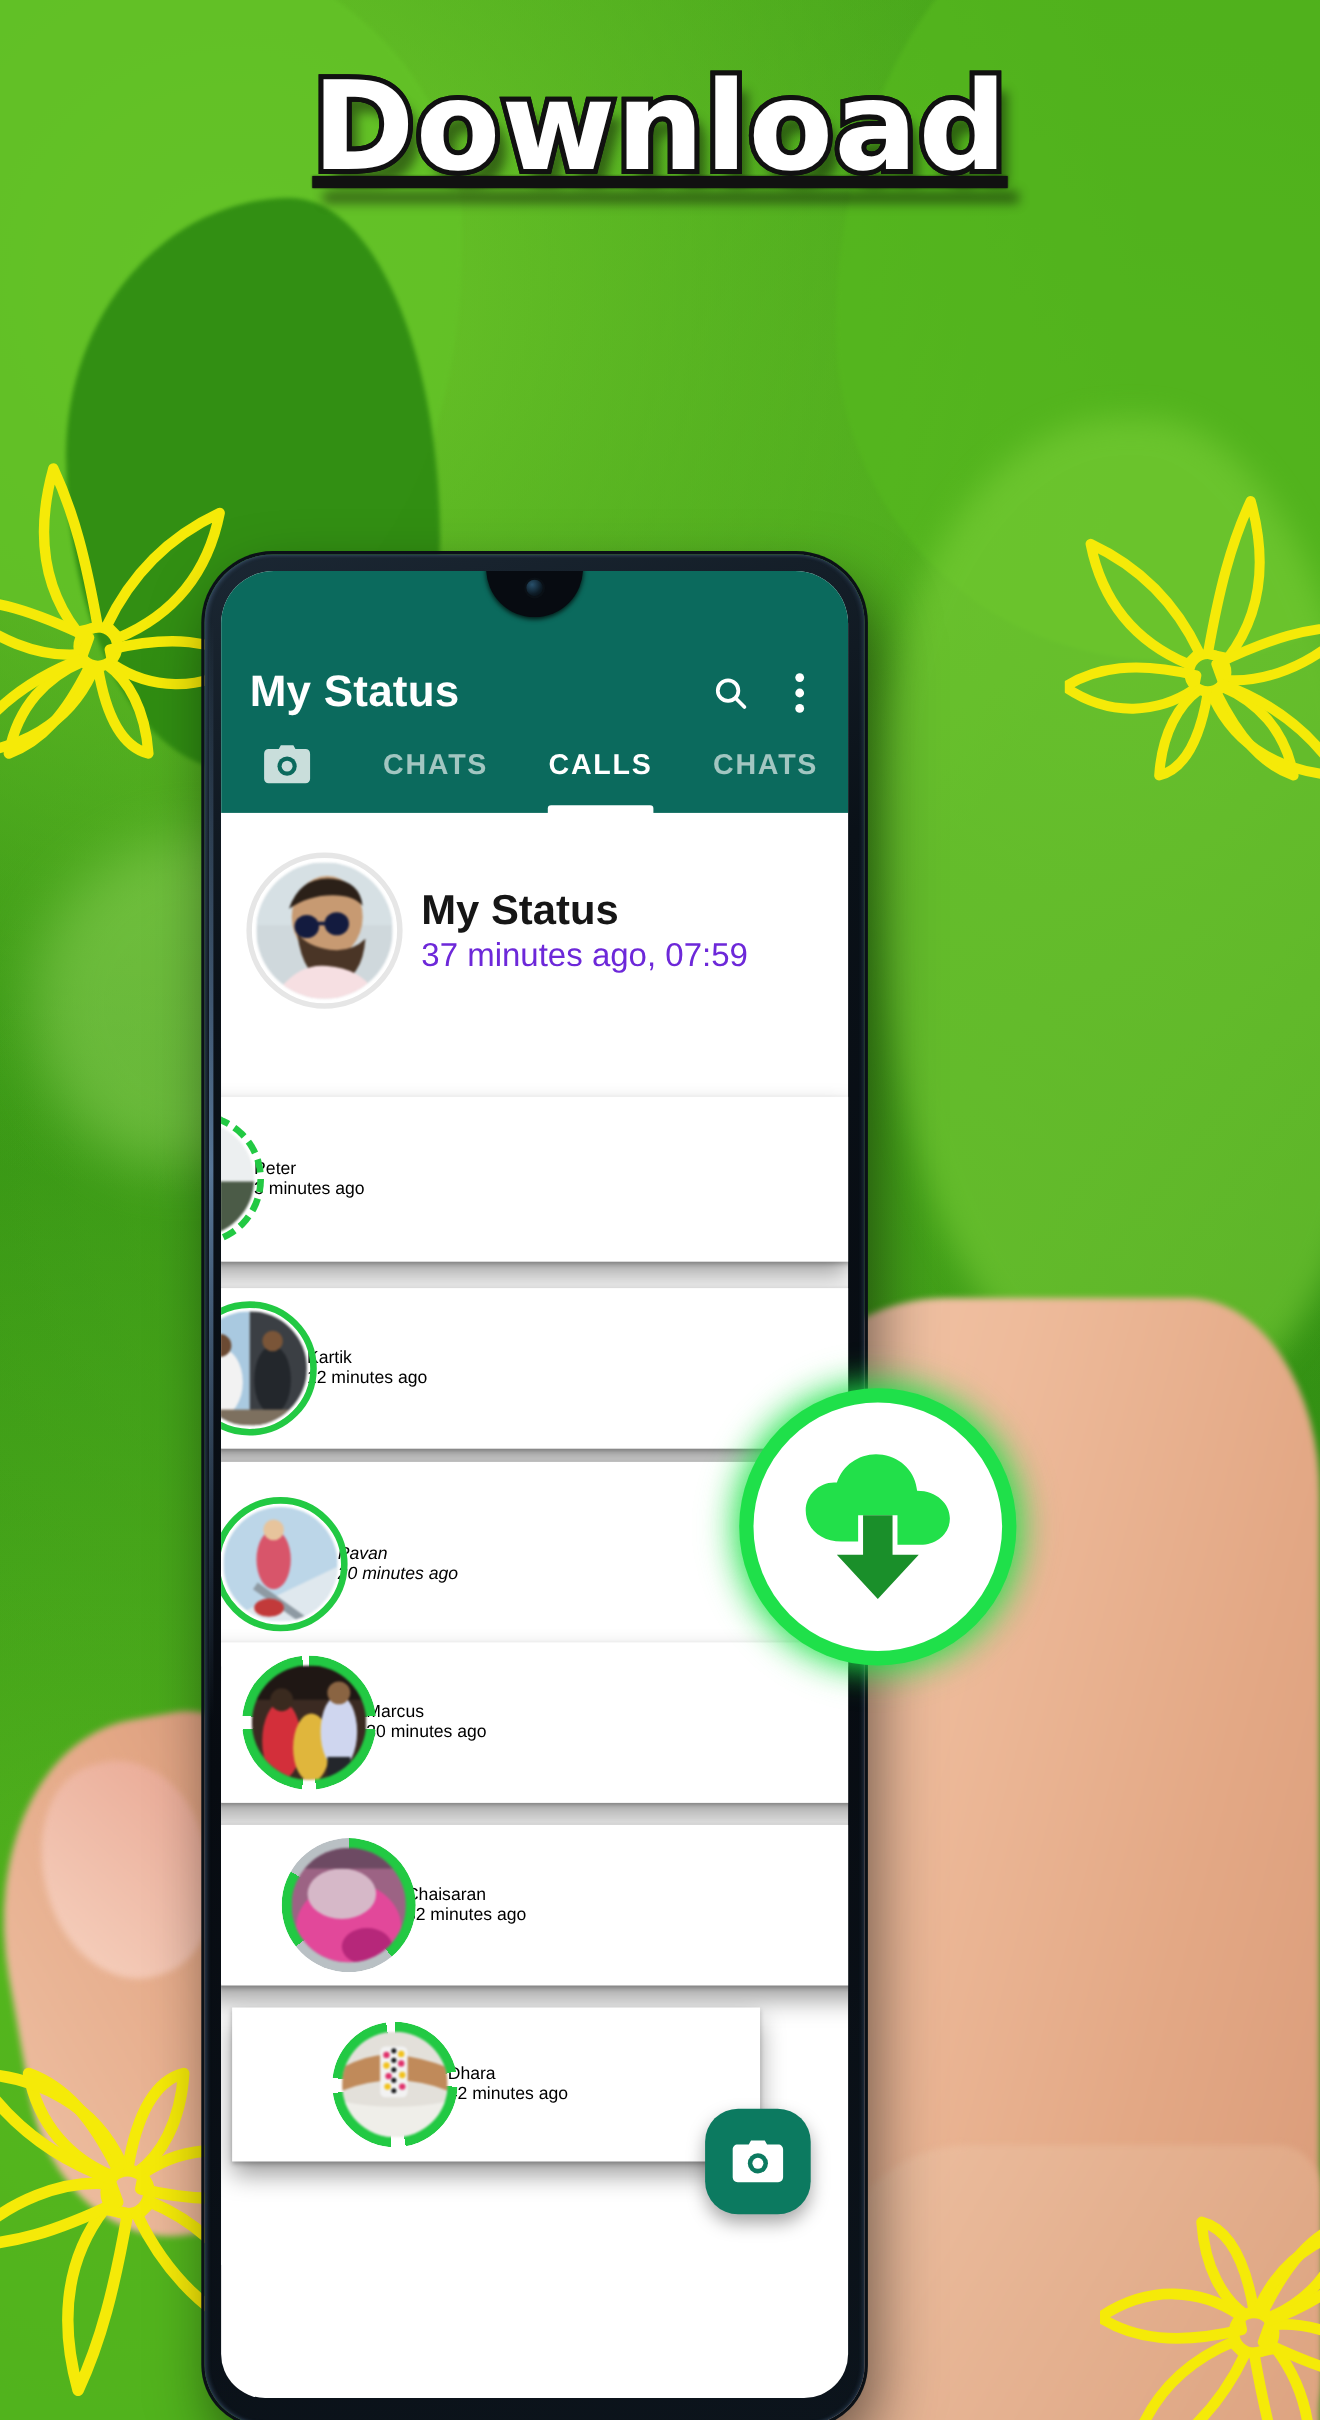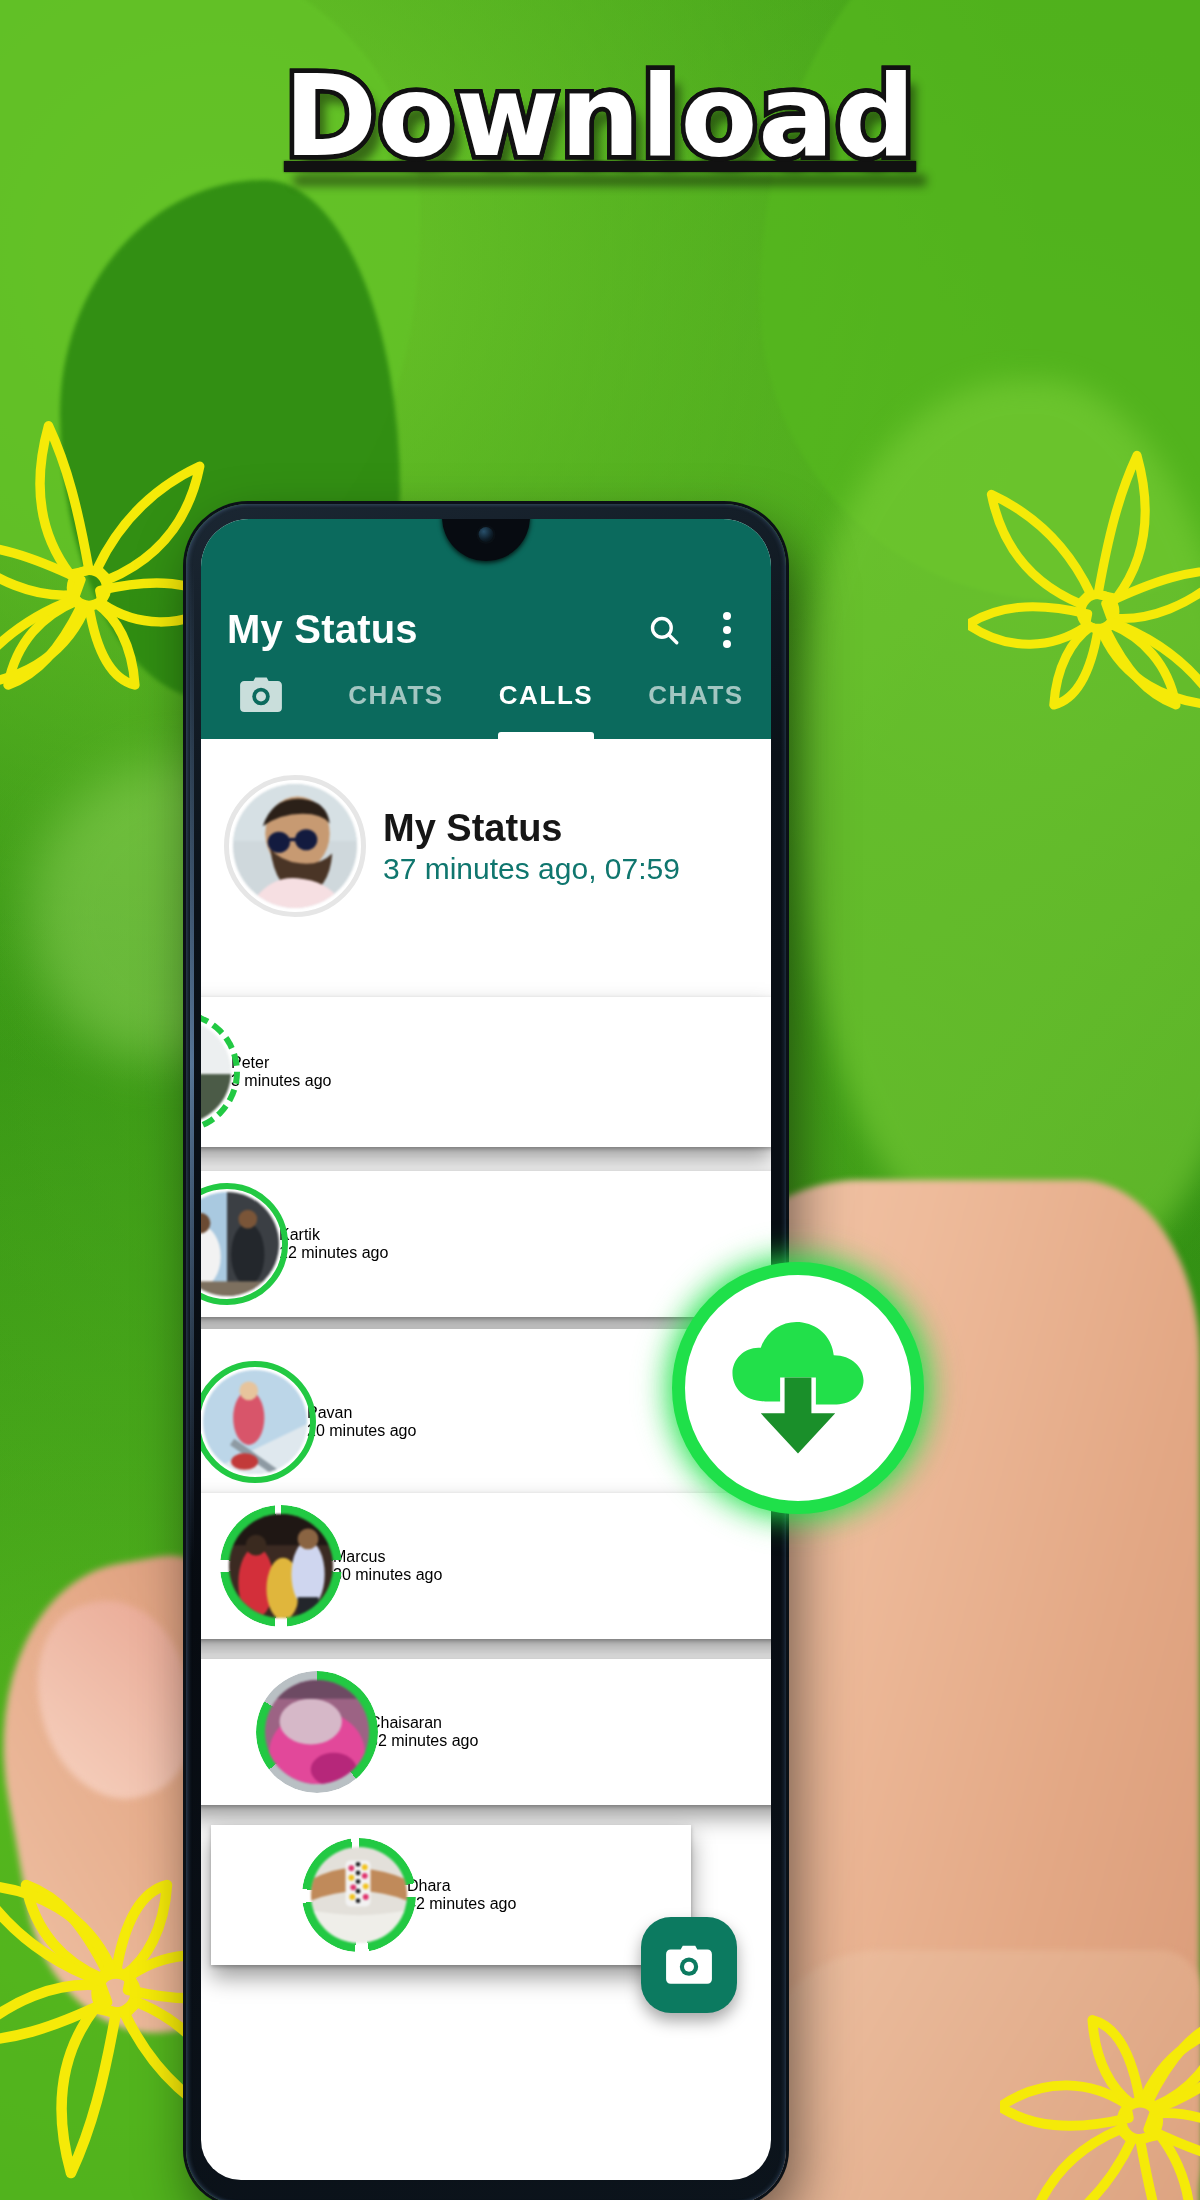--- a/index.html
+++ b/index.html
@@ -177,21 +177,21 @@
 
   .row {
     position:absolute; left:0; right:0;
     display:flex; align-items:center;
     background:#fff;
     padding:0 18px;
   }
   .row .av-wrap { position:relative; flex:0 0 auto; }
   .row .texts { margin-left:26px; }
   .row .nm { font-size:34px; font-weight:bold; color:#161616; line-height:1.18; }
-  .row .tm { font-size:29px; color:#0f766e; margin-top:2px; }
+  .row .tm { font-size:29px; color:#6d28d9; margin-top:2px; }
 
   
   #row-mystatus {
     top:0; height:214px; padding-left:32px;
   }
   #row-mystatus .nm { font-size:38px; }
   #row-mystatus .tm { font-size:30px; }
 
   
   .pop {
@@ -424,21 +424,21 @@
               <rect y="86" width="100" height="14" fill="#7d705f"></rect>
             </svg>
           </div>
         </div>
         <div class="texts">
           <div class="nm">Kartik</div>
           <div class="tm">12 minutes ago</div>
         </div>
       </div>
 
-      <div class="pop" style="left:-52px; top:590px; width:636px; height:186px; padding-left:54px;">
+      <div class="pop" style="left:-52px; top:590px; width:636px; height:186px; padding-left:54px;font-style:italic;">
         <div class="avatar">
           <div class="ring" style="border:6px solid #22c943;border-radius:50%;"></div>
           <div class="img">
             <svg viewBox="0 0 100 100" width="100%" height="100%">
               <rect width="100" height="100" fill="#bcd6e8"></rect>
               <path d="M0 100 L100 52 L100 100Z" fill="#dfe8ee"></path>
               <ellipse cx="44" cy="46" rx="15" ry="26" fill="#d8556a"></ellipse>
               <circle cx="44" cy="20" r="9" fill="#e7c49c"></circle>
               <path d="M30 66 L72 96 L66 100 L26 72Z" fill="#8e9aa3"></path>
               <ellipse cx="40" cy="88" rx="13" ry="8" fill="#c23a3a"></ellipse>

